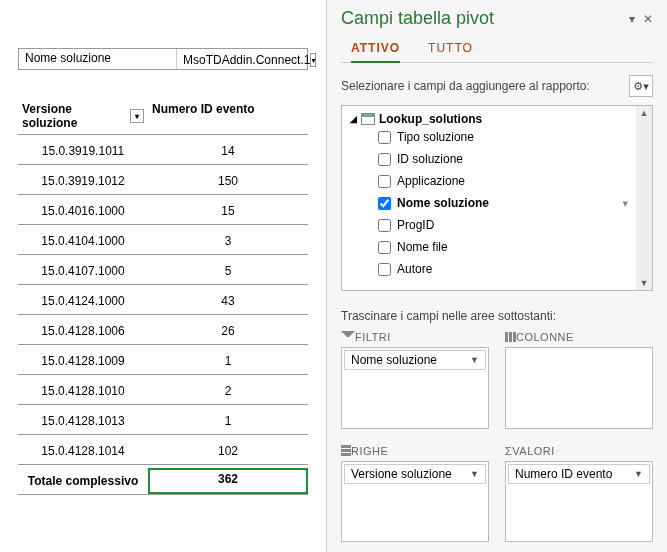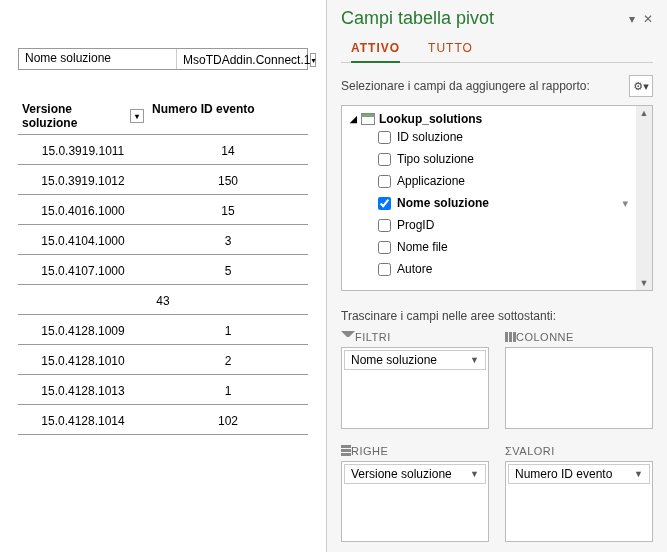--- a/index.html
+++ b/index.html
@@ -95,39 +95,48 @@
         </div>
         <div class="pivot-row">
           <div class="c1">15.0.4104.1000</div>
           <div class="c2">3</div>
         </div>
         <div class="pivot-row">
           <div class="c1">15.0.4107.1000</div>
           <div class="c2">5</div>
         </div>
         <div class="pivot-row">
+          <div class="c1">15.0.4124.1000</div>
           <div class="c2">43</div>
+        </div>
+        <div class="pivot-row">
+          <div class="c1">15.0.4128.1006</div>
+          <div class="c2">26</div>
         </div>
         <div class="pivot-row">
           <div class="c1">15.0.4128.1009</div>
           <div class="c2">1</div>
         </div>
         <div class="pivot-row">
           <div class="c1">15.0.4128.1010</div>
           <div class="c2">2</div>
         </div>
         <div class="pivot-row">
           <div class="c1">15.0.4128.1013</div>
           <div class="c2">1</div>
         </div>
         <div class="pivot-row">
           <div class="c1">15.0.4128.1014</div>
           <div class="c2">102</div>
         </div>
       </div>
+    <div class="pivot-row grand">
+      <div class="c1">Totale complessivo</div>
+      <div class="c2">362</div>
+    </div>
   </div>
 </div>
 
 <div class="right">
   <div class="pane-hdr">
     <div class="pane-title">Campi tabella pivot</div>
     <div class="pane-ctl">
       <span>▾</span>
       <span>✕</span>
     </div>
@@ -146,25 +155,25 @@
   <div class="field-box">
     <div class="tree">
       <div class="tree-root">
         <span class="caret">◢</span>
         <span class="tbl-icon"></span>
         <span>Lookup_solutions</span>
       </div>
       <div id="field-items">
           <div class="field-item">
             <input type="checkbox" style="">
+            <label>Tipo soluzione</label>
+          </div>
+          <div class="field-item">
+            <input type="checkbox" style="">
             <label>ID soluzione</label>
-          </div>
-          <div class="field-item">
-            <input type="checkbox" style="">
-            <label>Tipo soluzione</label>
           </div>
           <div class="field-item">
             <input type="checkbox" style="">
             <label>Applicazione</label>
           </div>
           <div class="field-item sel">
             <input type="checkbox" checked="" style="">
             <label>Nome soluzione</label>
             <span class="funnel-mini">▾</span>
           </div>

